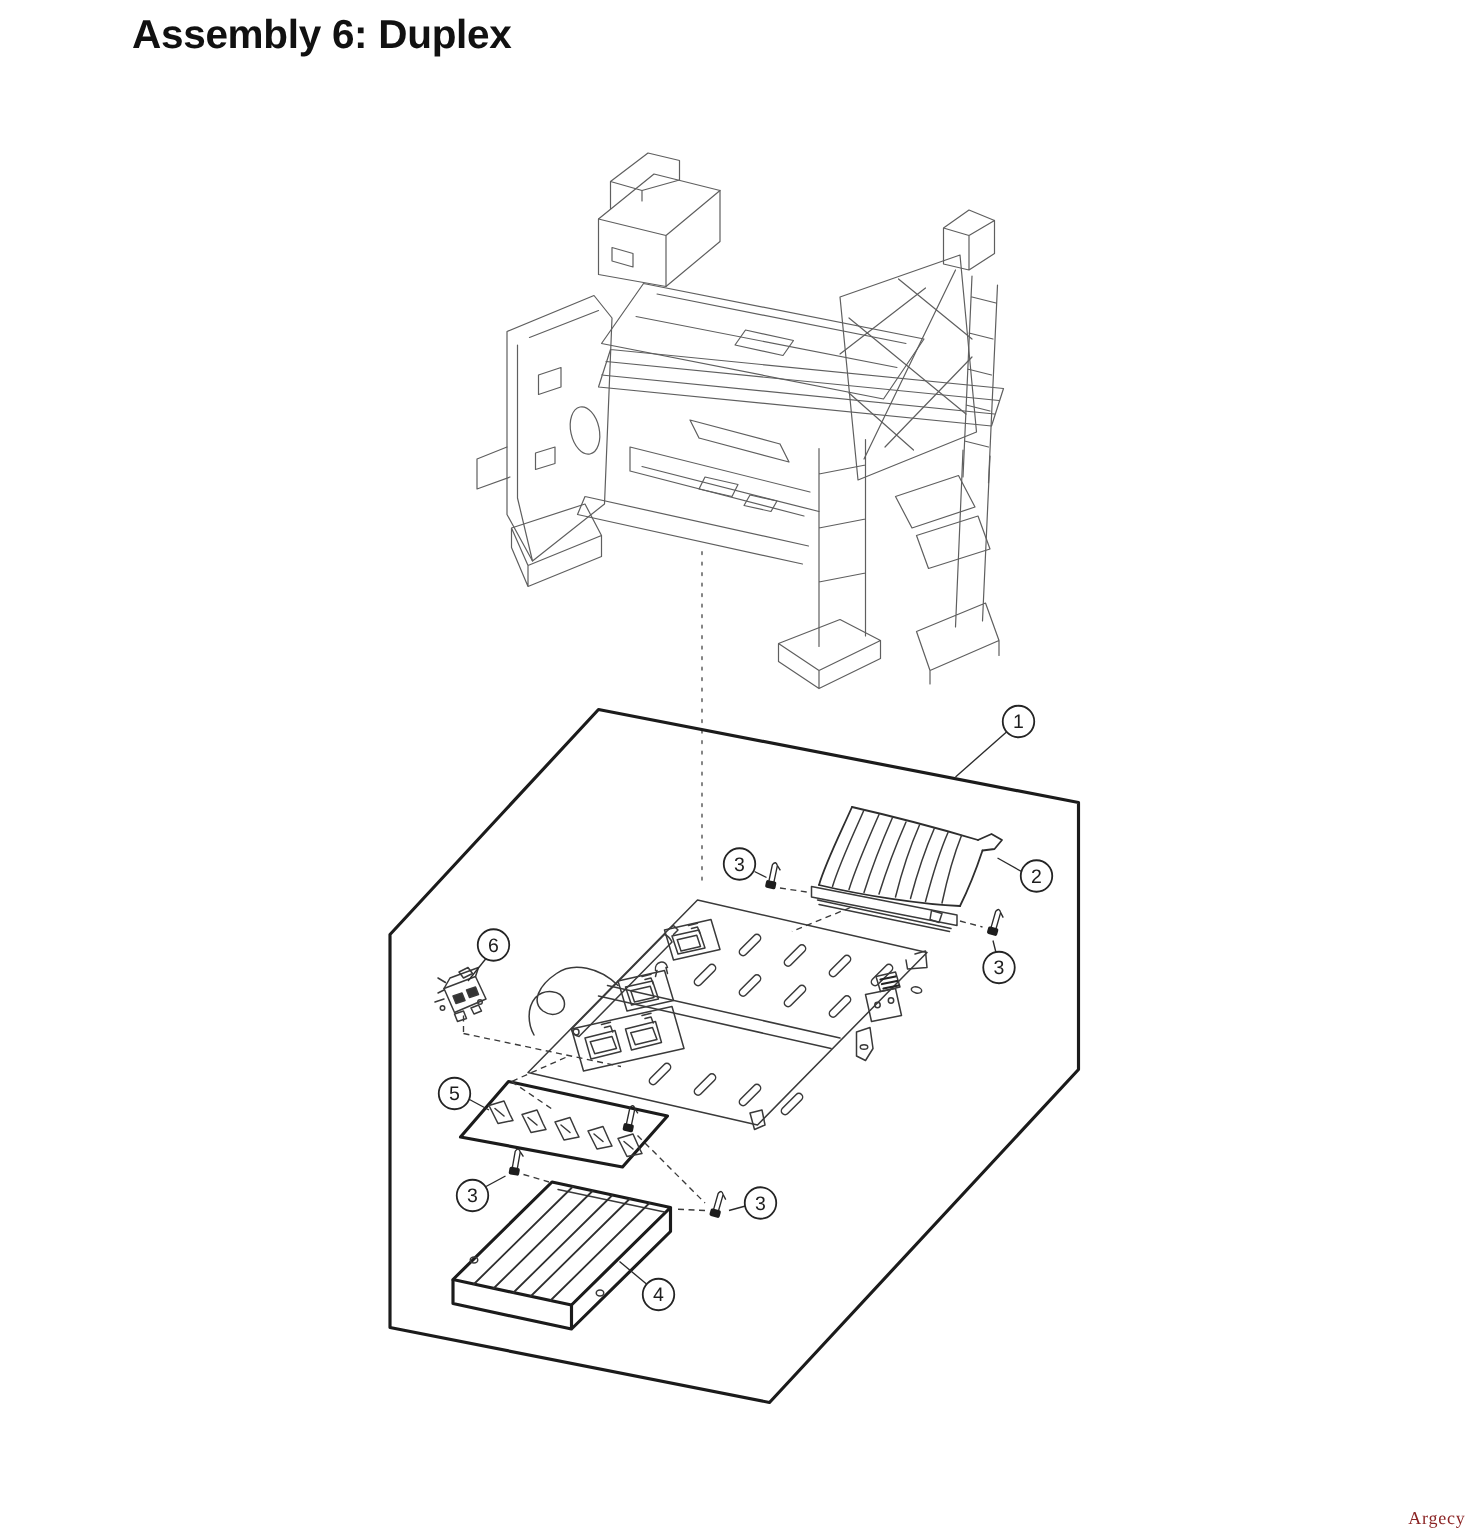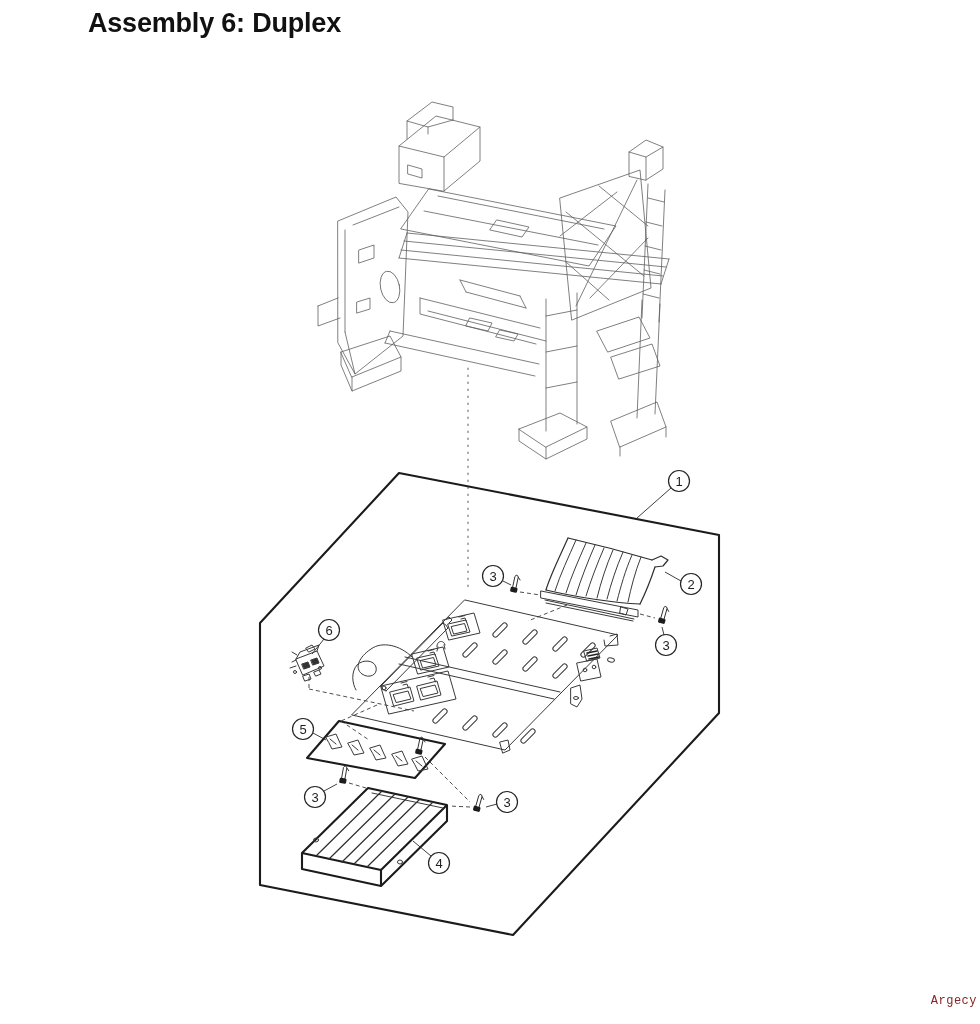--- a/index.html
+++ b/index.html
@@ -1,21 +1,21 @@
 <!DOCTYPE html>
 <html><head>
 <meta charset="utf-8">
 <style>
   html,body{margin:0;padding:0;background:#fff;}
   .stage{position:relative;width:980px;height:1024px;background:#ffffff;overflow:hidden;
          font-family:"Liberation Sans", sans-serif;}
   .title{position:absolute;left:88px;top:8px;margin:0;font-size:27px;font-weight:700;
          color:#111;letter-spacing:-0.2px;}
   .diagram-svg{position:absolute;left:0;top:0;}
-  .watermark{position:absolute;right:3px;bottom:16px;font-family:Liberation Mono, monospace;
+  .watermark{position:absolute;right:3px;bottom:4px;font-family:Liberation Serif, serif;
              font-size:12px;color:#8b2424;letter-spacing:0.5px;}
   .callout-num{font-size:13px;fill:#1e1e1e;font-family:"Liberation Sans",sans-serif;}
   .thin{stroke:#5f5f5f;stroke-width:0.8;fill:none;stroke-linejoin:round;stroke-linecap:round;}
   .part{stroke:#3a3a3a;stroke-width:1;fill:none;stroke-linejoin:round;stroke-linecap:round;}
   .bold{stroke:#1b1b1b;stroke-width:2.1;fill:none;stroke-linejoin:round;}
   .med{stroke:#2e2e2e;stroke-width:1.2;fill:none;stroke-linejoin:round;stroke-linecap:round;}
   .dash{stroke:#3a3a3a;stroke-width:0.9;fill:none;stroke-dasharray:4 3;}
   .leader{stroke:#2a2a2a;stroke-width:0.9;fill:none;}
   .callout-circle{stroke:#242424;stroke-width:1.2;fill:#ffffff;}
 </style>

